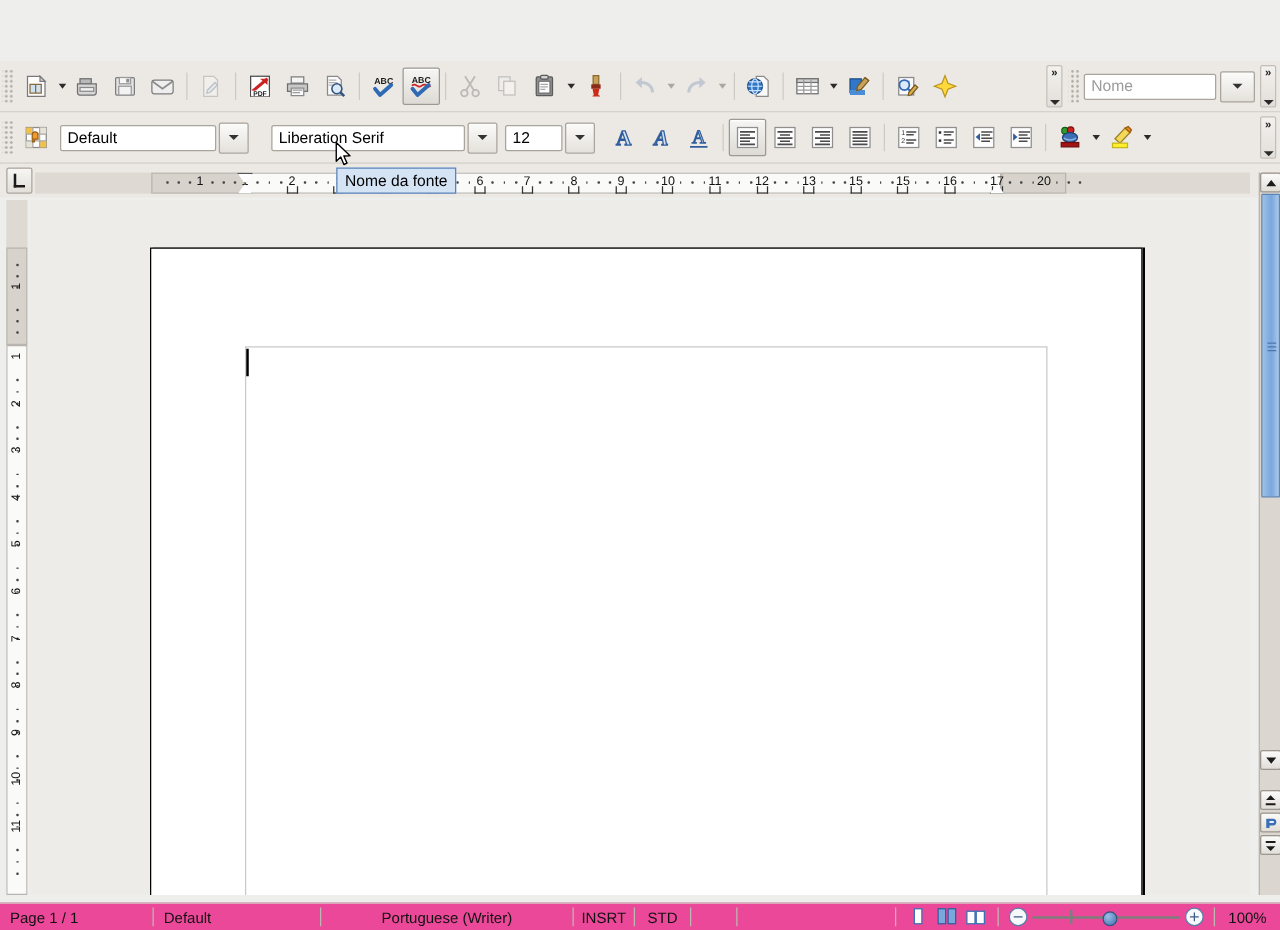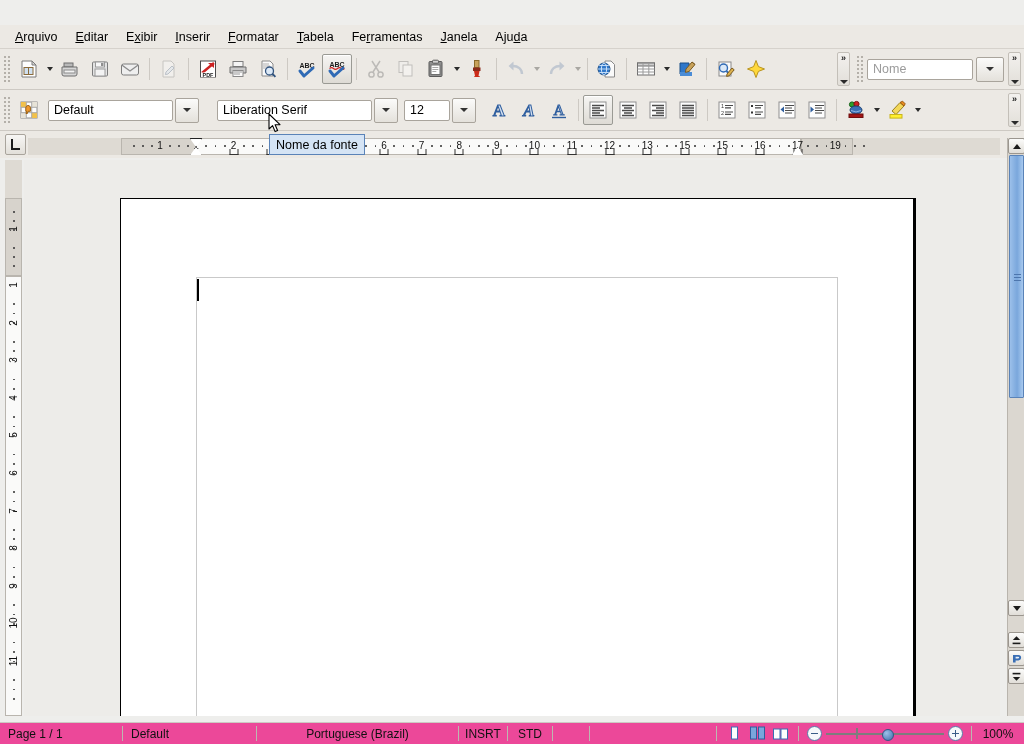--- a/index.html
+++ b/index.html
@@ -273,31 +273,20 @@
   .zknob{position:absolute;left:56px;top:2px;width:10px;height:10px;border-radius:50%;
     background:radial-gradient(circle at 35% 32%,#9cc0ea,#3f6da8);border:1px solid #2f5party;}
   .zknob{border:1px solid #2f5786;}
 </style>
 </head>
 <body>
 
 <div id="app">
 
 
-  <div class="menubar">
-    <div class="menu-item"><u>A</u>rquivo</div>
-    <div class="menu-item"><u>E</u>ditar</div>
-    <div class="menu-item">E<u>x</u>ibir</div>
-    <div class="menu-item"><u>I</u>nserir</div>
-    <div class="menu-item"><u>F</u>ormatar</div>
-    <div class="menu-item"><u>T</u>abela</div>
-    <div class="menu-item">Fe<u>r</u>ramentas</div>
-    <div class="menu-item"><u>J</u>anela</div>
-    <div class="menu-item">Aju<u>d</u>a</div>
-  </div>
 
   <div class="toolbar" id="toolbar-standard">
     <div class="grip"></div>
 
     <div class="tbtn">
       <svg class="ic" viewBox="0 0 22 22">
         <path d="M4 3h10l4 4v12H4z" fill="#fdfdfd" stroke="#7a7a7a"></path>
         <path d="M14 3l4 4h-4z" fill="#d8d8d8" stroke="#7a7a7a"></path>
         <rect x="5.5" y="9" width="10" height="8" fill="#8a6a3a"></rect>
         <rect x="6.5" y="10" width="3.5" height="6" fill="#cfe0f0"></rect>
@@ -718,21 +707,21 @@
       <div class="rdot" style="left: 713.2px;"></div>
       <div class="rdot" style="left: 722.6px;"></div>
       <div class="rnum" style="left: 732px;">16</div>
       <div class="rdot" style="left: 741.4px;"></div>
       <div class="rdot" style="left: 750.8px;"></div>
       <div class="rdot" style="left: 760.2px;"></div>
       <div class="rnum" style="left: 769.6px;">17</div>
       <div class="rdot" style="left: 779px;"></div>
       <div class="rdot" style="left: 788.4px;"></div>
       <div class="rdot" style="left: 797.8px;"></div>
-      <div class="rnum" style="left: 807.2px;">19</div>
+      <div class="rnum" style="left: 807.2px;">20</div>
       <div class="rdot" style="left: 816.6px;"></div>
       <div class="rdot" style="left: 826px;"></div>
       <div class="rdot" style="left: 835.4px;"></div>
       <div class="rtab" style="left: 205.6px;"></div>
       <div class="rtab" style="left: 243.2px;"></div>
       <div class="rtab" style="left: 280.8px;"></div>
       <div class="rtab" style="left: 318.4px;"></div>
       <div class="rtab" style="left: 356px;"></div>
       <div class="rtab" style="left: 393.6px;"></div>
       <div class="rtab" style="left: 431.2px;"></div>
@@ -847,21 +836,21 @@
         <path d="M6.5 9.8L2.8 6h7.4z" fill="#1b1b1b"></path>
       </svg>
     </div>
   </div>
 
   <div class="statusbar">
     <div class="sb-cell" style="width:122px;">Page 1 / 1</div>
     <div class="sb-div"></div>
     <div class="sb-cell" style="width:133px;">Default</div>
     <div class="sb-div"></div>
-    <div class="sb-cell" style="width:201px;justify-content:center;">Portuguese (Brazil)</div>
+    <div class="sb-cell" style="width:201px;justify-content:center;">Portuguese (Writer)</div>
     <div class="sb-div"></div>
     <div class="sb-cell" style="width:48px;justify-content:center;">INSRT</div>
     <div class="sb-div"></div>
     <div class="sb-cell" style="width:44px;justify-content:center;">STD</div>
     <div class="sb-div"></div>
     <div class="sb-cell" style="width:36px;"></div>
     <div class="sb-div"></div>
     <div class="sb-cell" style="flex:1;"></div>
     <div class="sb-div"></div>
 

